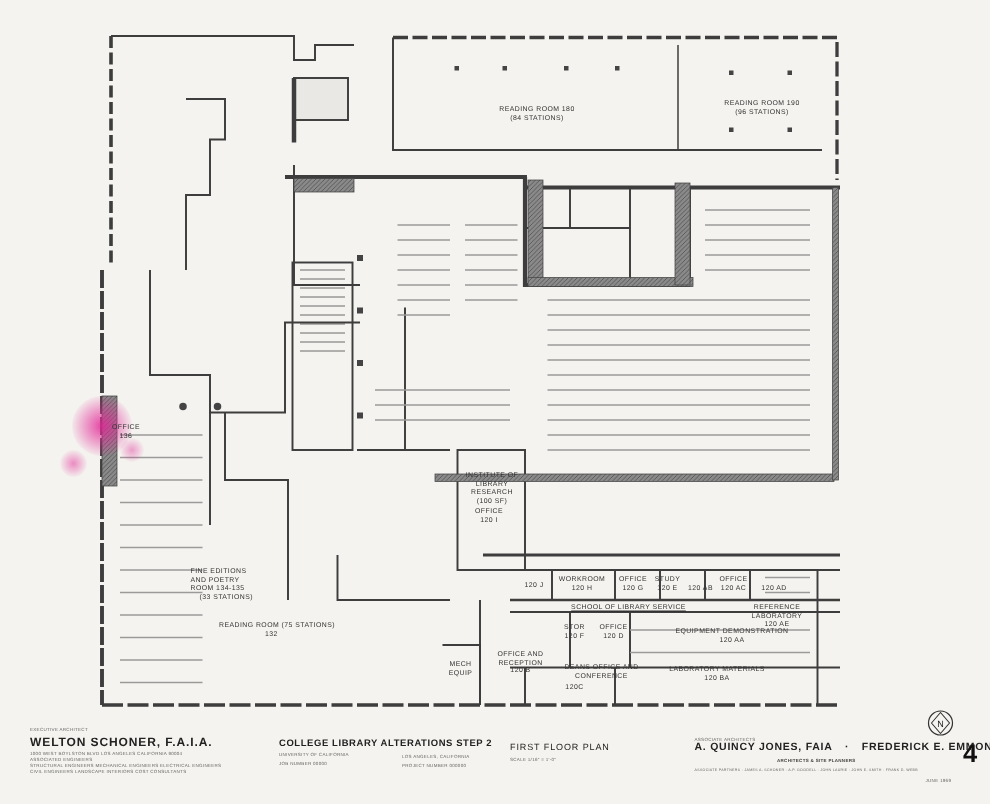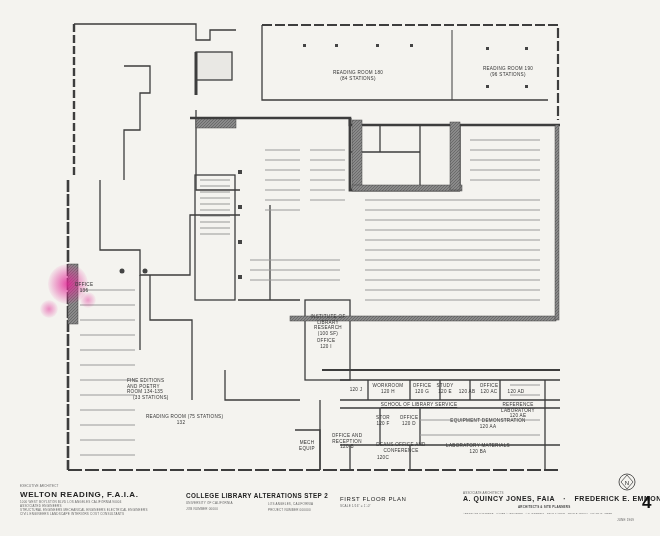--- a/index.html
+++ b/index.html
@@ -206,21 +206,21 @@
 <div class="lbl" style="left:146px;top:414px;width:70px;">
   <div>READING ROOM (75 STATIONS)</div>
   <div>132</div>
 </div>
 <div class="lbl" style="left:72px;top:282px;width:24px;">
   <div>OFFICE</div>
   <div>136</div>
 </div>
 
 <div class="tb tb-sm" style="left:20px;top:484px;">EXECUTIVE ARCHITECT</div>
-<div class="tb tb-big" style="left:20px;top:490px;">WELTON READING, F.A.I.A.</div>
+<div class="tb tb-big" style="left:20px;top:490px;">WELTON SCHONER, F.A.I.A.</div>
 <div class="tb tb-sm" style="left:20px;top:500px;">1000 WEST BOYLSTON BLVD    LOS ANGELES CALIFORNIA 90004</div>
 <div class="tb tb-sm" style="left:20px;top:504px;">ASSOCIATED ENGINEERS</div>
 <div class="tb tb-sm" style="left:20px;top:508px;">STRUCTURAL ENGINEERS  MECHANICAL ENGINEERS  ELECTRICAL ENGINEERS</div>
 <div class="tb tb-sm" style="left:20px;top:512px;">CIVIL ENGINEERS  LANDSCAPE  INTERIORS  COST CONSULTANTS</div>
 
 <div class="tb tb-med" style="left:186px;top:492px;">COLLEGE LIBRARY ALTERATIONS STEP 2</div>
 <div class="tb tb-sm" style="left:186px;top:501px;">UNIVERSITY OF CALIFORNIA</div>
 <div class="tb tb-sm" style="left:186px;top:507px;">JOB NUMBER 00000</div>
 <div class="tb tb-sm" style="left:268px;top:502px;">LOS ANGELES, CALIFORNIA</div>
 <div class="tb tb-sm" style="left:268px;top:508px;">PROJECT NUMBER 000000</div>

